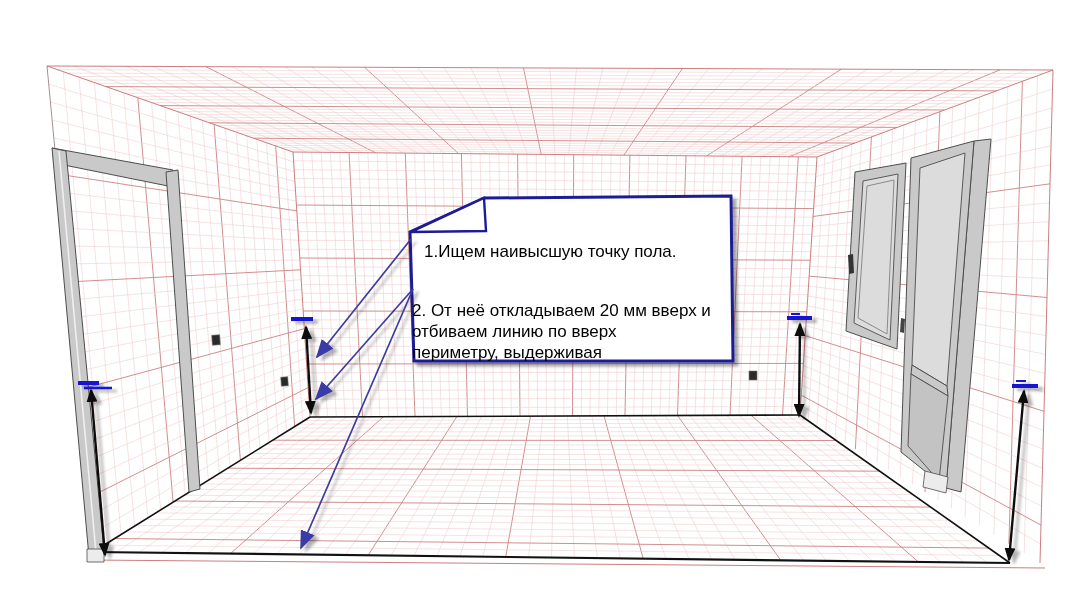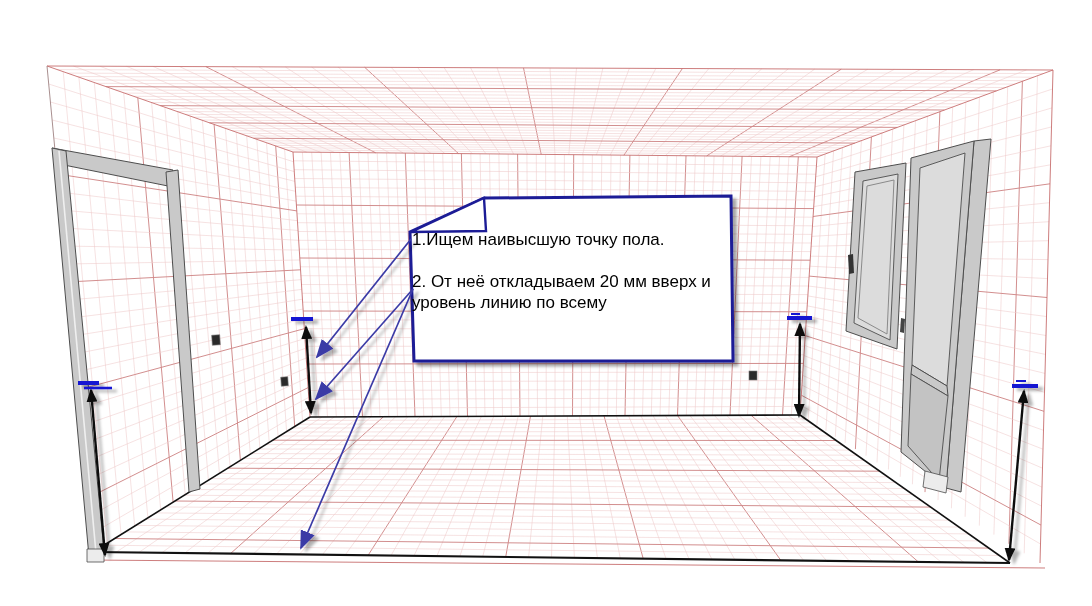--- a/index.html
+++ b/index.html
@@ -20,22 +20,22 @@
                marker-start:url(#ab);marker-end:url(#ab)}
   .tickline{stroke:var(--tick-blue);fill:none;stroke-linecap:butt}
   .carrow{stroke:var(--arrow-blue);stroke-width:1.7;fill:none;marker-end:url(#nb)}
   .boxshape{fill:var(--box-fill);stroke:var(--box-navy);stroke-width:3;stroke-linejoin:miter}
   .fold{fill:var(--box-fill);stroke:var(--box-navy);stroke-width:2.4;stroke-linejoin:miter}
   .mk-black{fill:var(--ink)}
   .mk-navy{fill:var(--arrow-blue)}
 
   .callout-text{position:absolute;left:412px;top:229px;width:322px;
                 font-size:17px;line-height:21px;color:var(--text-black);}
-  .callout-text p{margin:0}
-  .step2{margin-top:21px}
+  .callout-text p{margin:12px}
+  .step2{margin-top:38px}
   .step2 div{white-space:nowrap}
 </style>
 </head>
 <body>
 
 <div id="stage">
   <svg id="scene" width="1092" height="606" viewBox="0 0 1092 606">
     <defs>
       <marker id="ab" markerUnits="userSpaceOnUse" markerWidth="14" markerHeight="11" refX="12" refY="5.5" orient="auto-start-reverse">
         <path d="M0,0L14,5.5L0,11Z" class="mk-black"></path>
@@ -445,16 +445,17 @@
       <line class="carrow" x1="411" y1="239" x2="317" y2="357"></line>
       <line class="carrow" x1="413" y1="289" x2="316" y2="399"></line>
       <line class="carrow" x1="413" y1="289" x2="301" y2="548"></line>
     </g>
   </svg>
 
   <div class="callout-text">
     <p>1.Ищем наивысшую точку пола.</p>
     <div class="step2">
         <div>2. От неё откладываем 20 мм вверх и</div>
-        <div>уровень линию по всему</div>
+        <div>отбиваем линию по вверх</div>
+        <div>периметру, выдерживая</div>
       </div>
   </div>
 </div>
 
 </body></html>

